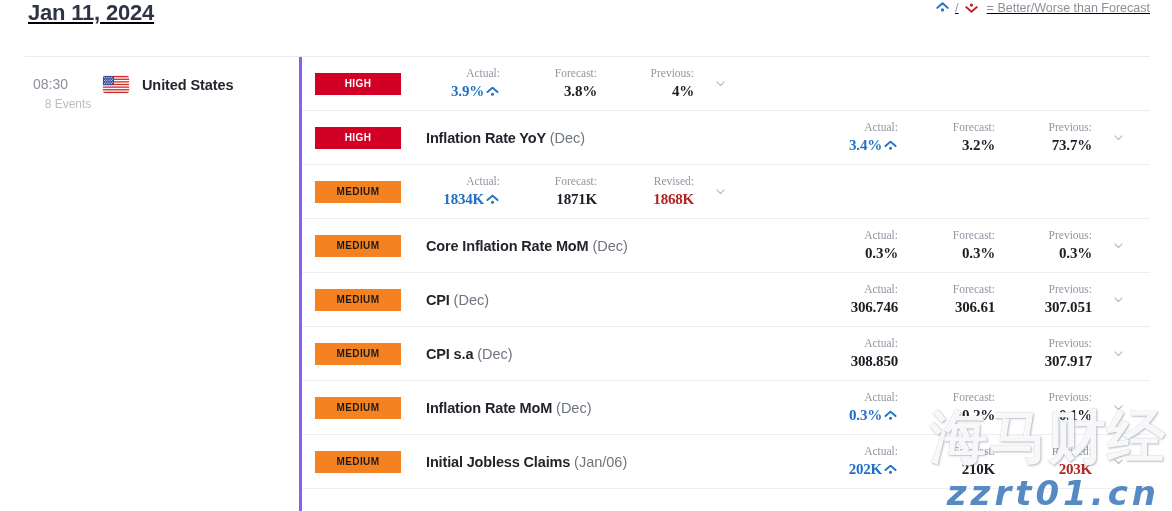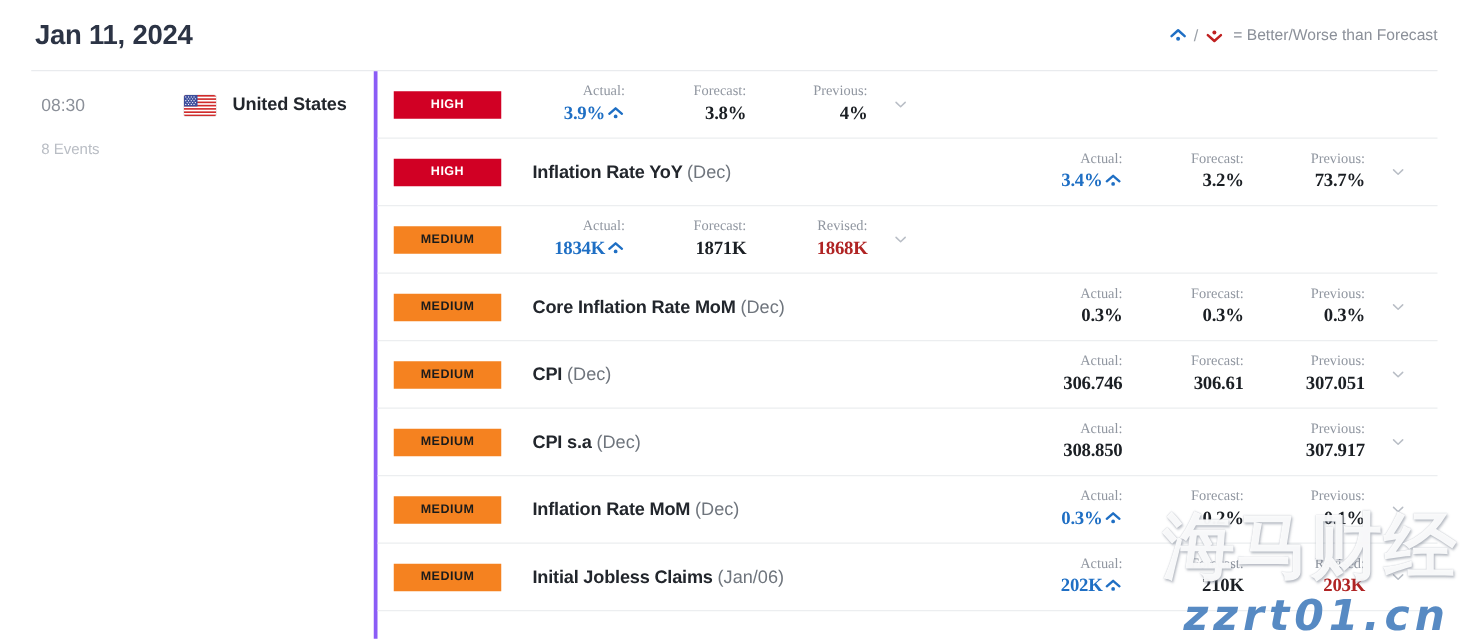--- a/index.html
+++ b/index.html
@@ -10,22 +10,23 @@
     overflow: hidden;
   }
   #root { position: relative; width: 1172px; height: 511px; }
 
   
   .header {
     position: relative;
     height: 56px;
     padding: 0 22px 0 28px;
     display: flex;
-    align-items: center;
+    align-items: flex-start;
     justify-content: space-between;
+    text-decoration: underline;
   }
   .page-title {
     font-size: 22px;
     font-weight: 700;
     color: #2c3445;
     letter-spacing: -0.2px;
   }
   .legend {
     display: flex;
     align-items: center;
@@ -60,23 +61,24 @@
   .time-block { width: 78px; flex: 0 0 78px; padding-left: 8px; }
   .time-val {
     font-size: 14px;
     color: #8b9099;
     line-height: 19px;
   }
   .events-count {
     font-size: 12px;
     color: #b9bdc4;
     line-height: 18px;
-    margin-top: 16px;
-  }
-  .country-block { display: flex; align-items: flex-start; gap: 13px; padding-top: 1px; margin-left: 44px; }
+    margin-top: 1px;
+    text-align: center;
+  }
+  .country-block { display: flex; align-items: center; gap: 13px; padding-top: 1px; }
   .flag {
     width: 26px; height: 17px;
     border-radius: 2px;
     overflow: hidden;
     box-shadow: 0 0 0 0.5px rgba(0,0,0,0.12);
     flex: 0 0 26px;
   }
   .flag svg { display: block; width: 26px; height: 17px; }
   .country-name {
     font-size: 14.5px;

